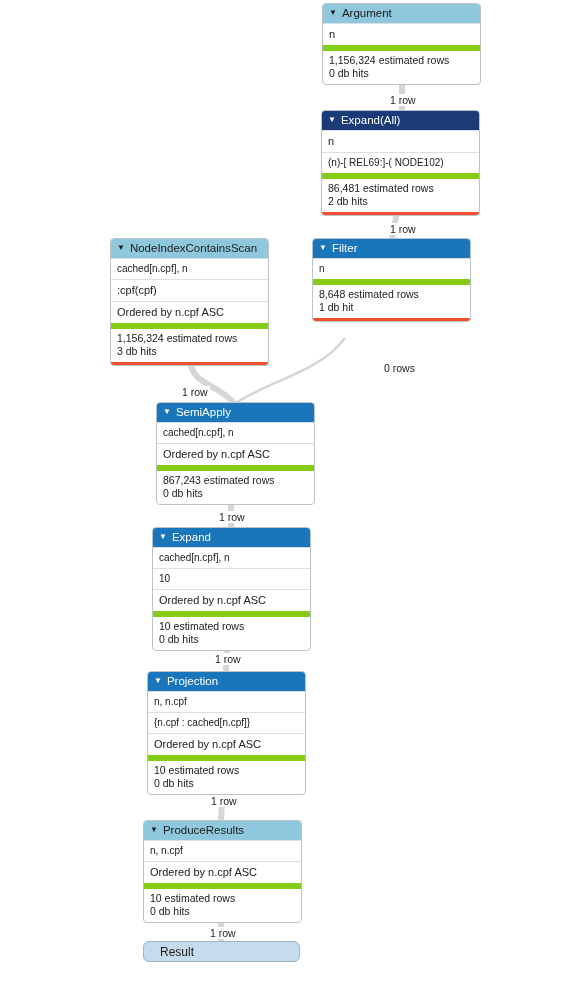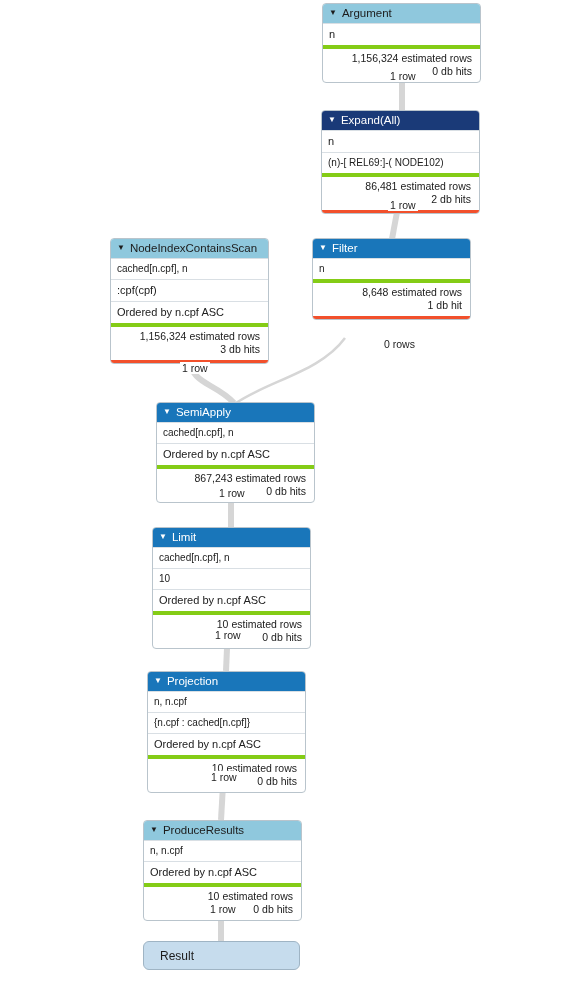--- a/index.html
+++ b/index.html
@@ -68,23 +68,23 @@
     color: #202020;
     word-break: break-word;
   }
   .node-row.mono {
     font-family: Liberation Sans, sans-serif;
     font-size: 10px;
     letter-spacing: 0px;
     line-height: 13px;
   }
   .node-stats {
-    border-top: 4px solid #84cc16;
+    border-top: 6px solid #84cc16;
     padding: 3px 8px 4px 6px;
-    text-align: right;
+    text-align: left;
     font-size: 10.5px;
     line-height: 13px;
     color: #202020;
   }
   .node-bar {
     height: 3px;
     background: #f2502c;
     width: 100%;
   }
 
@@ -104,20 +104,21 @@
 
   
   .edge-label {
     position: absolute;
     font-size: 10.5px;
     line-height: 12px;
     color: #1c1c1c;
     background: #ffffff;
     padding: 0 2px;
     white-space: nowrap;
+    margin-top: 24px;
   }
 </style>
 </head>
 <body>
 
 <div id="canvas">
 
   <svg id="edges" viewBox="0 0 577 999" xmlns="http://www.w3.org/2000/svg">
     <g fill="none" stroke="#d6d6d6" stroke-width="6" stroke-linecap="butt">
 
@@ -209,21 +210,21 @@
       <div>867,243 estimated rows</div>
       <div>0 db hits</div>
     </div>
 
   </div>
   <div class="edge-label" style="left:217px; top:487px;">1 row</div>
 
   <div class="node hdr-mid" id="n-limit" style="left:152px; top:527px; width:159px;">
     <div class="node-header">
       <span class="caret">▼</span>
-      <span>Limit</span>
+      <span>Expand</span>
     </div>
     <div class="node-row mono">cached[n.cpf], n</div>
     <div class="node-row mono">10</div>
     <div class="node-row">Ordered by n.cpf ASC</div>
     <div class="node-stats">
       <div>10 estimated rows</div>
       <div>0 db hits</div>
     </div>
 
   </div>
@@ -253,17 +254,17 @@
     <div class="node-row mono">n, n.cpf</div>
     <div class="node-row">Ordered by n.cpf ASC</div>
     <div class="node-stats">
       <div>10 estimated rows</div>
       <div>0 db hits</div>
     </div>
 
   </div>
   <div class="edge-label" style="left:208px; top:903px;">1 row</div>
 
-  <div class="result-node" style="left:143px; top:941px; width:157px; height:29px;">
+  <div class="result-node" style="left:143px; top:941px; width:157px; height:21px;">
     <span>Result</span>
   </div>
 
 </div>
 
 </body></html>

